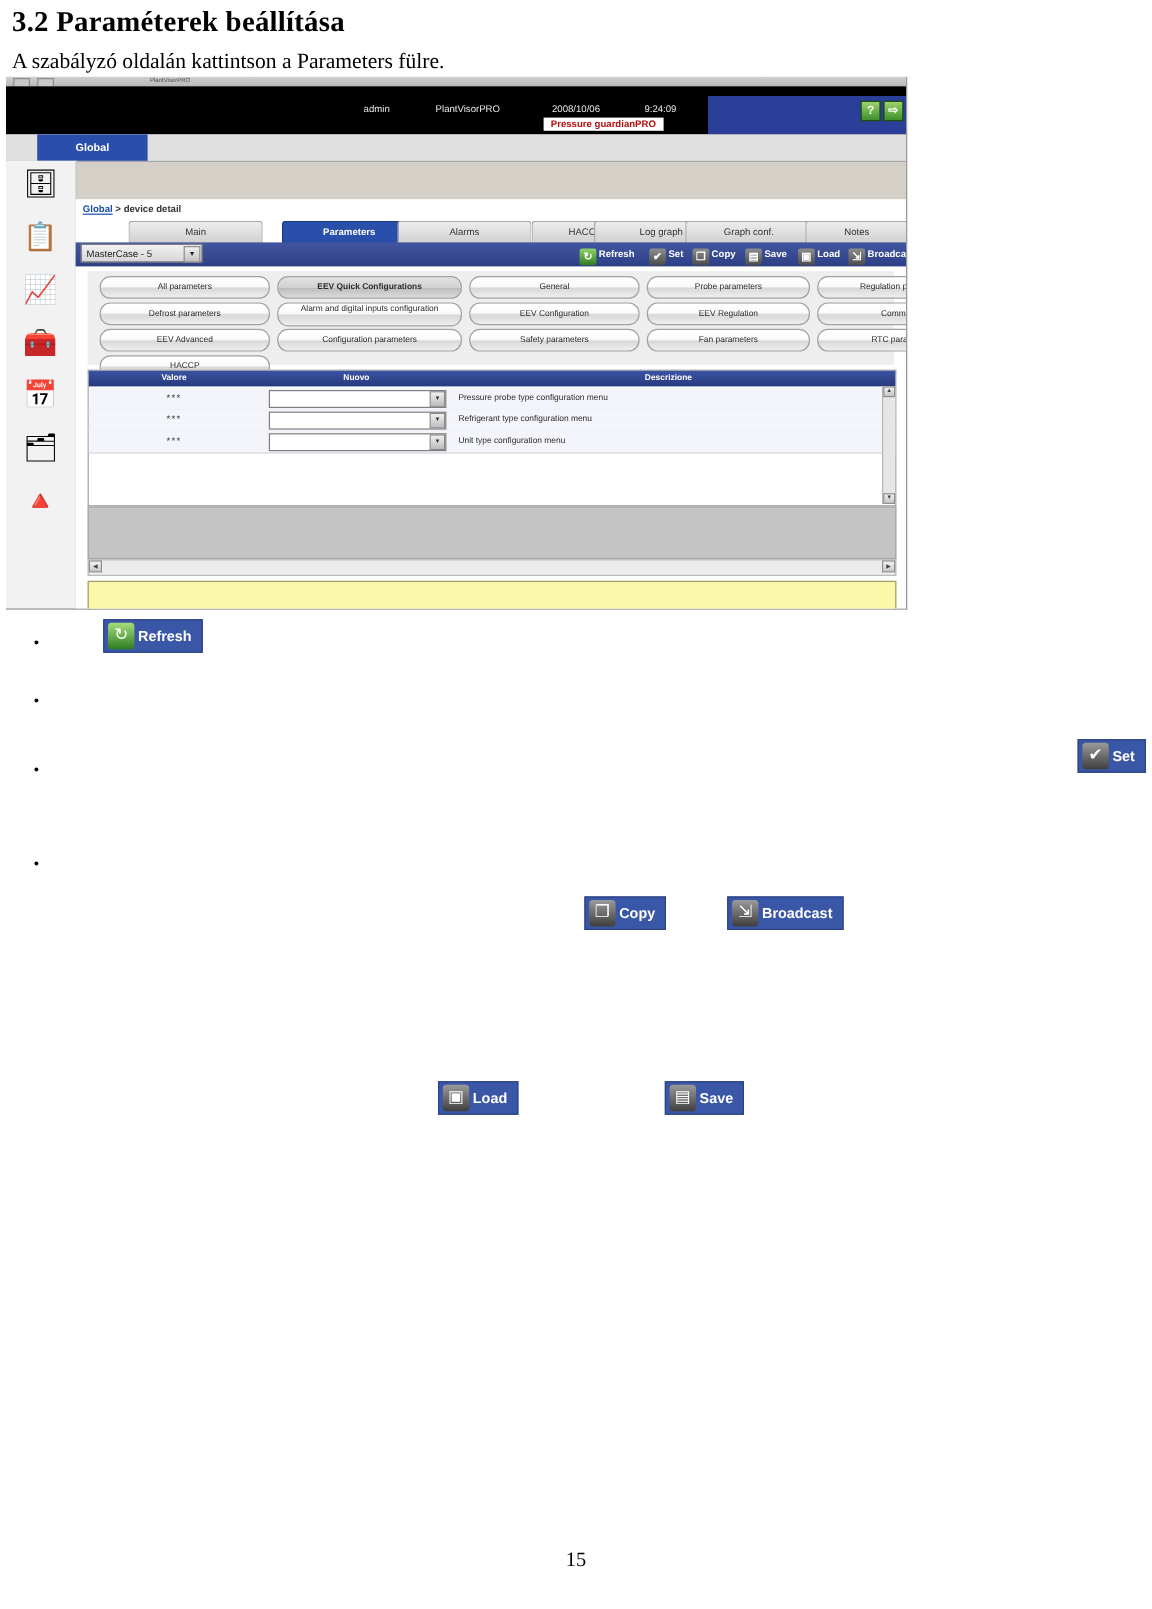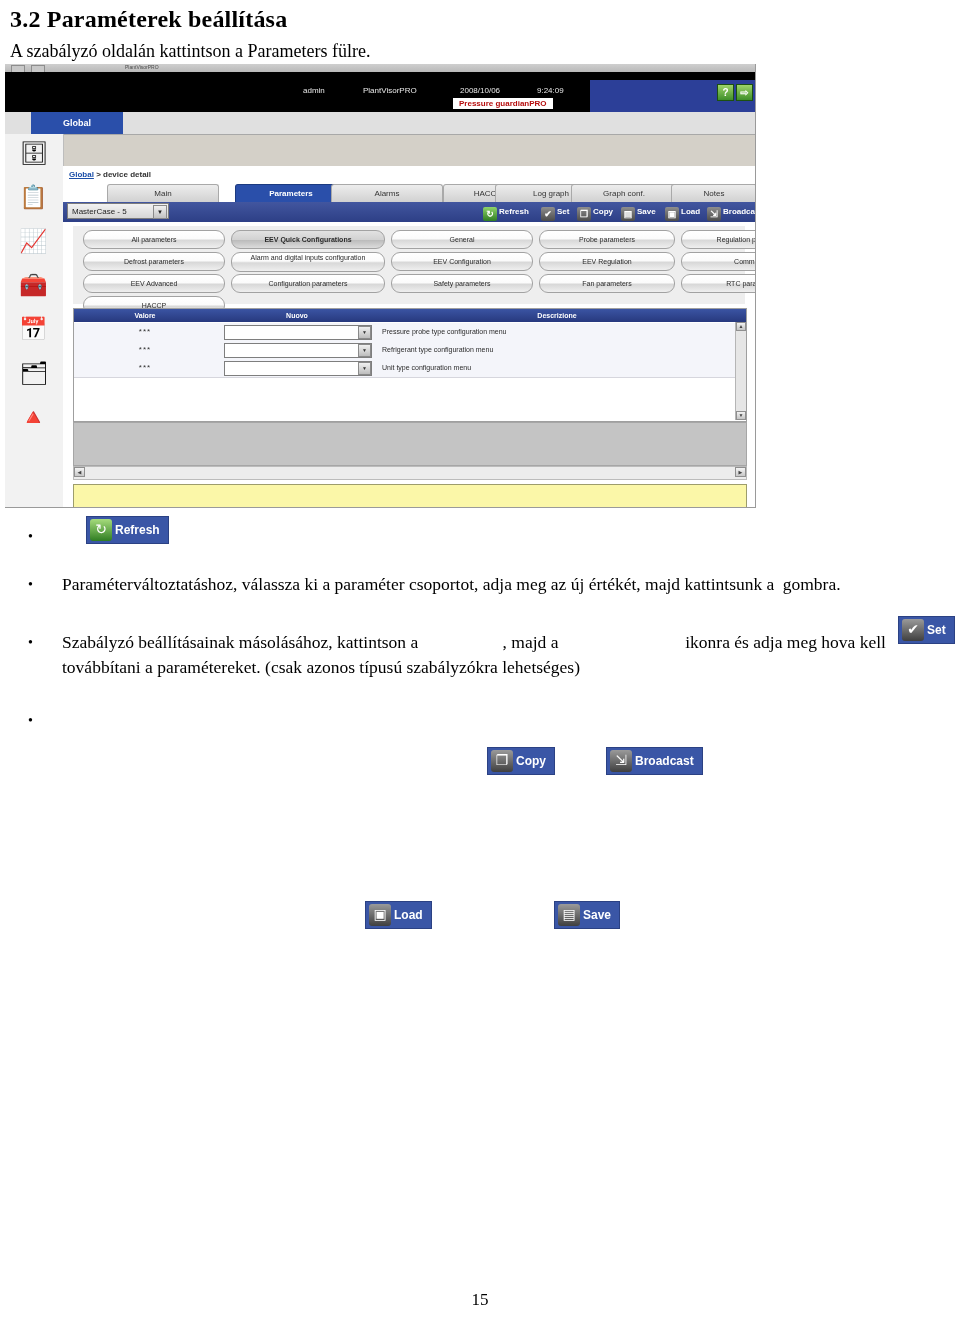--- a/index.html
+++ b/index.html
@@ -667,27 +667,25 @@
 
 <div class="bullets">
 
   <div class="bullet-row" style="height:48px;">
     <span class="bullet-dot">•</span>
     <span class="inline-btn btn-refresh"><span class="ib-ico ib-green">↻</span><span class="ib-label">Refresh</span></span>
   </div>
 
   <div class="bullet-row" style="height:58px;">
     <span class="bullet-dot">•</span>
-    <span class="bullet-text"><span>Paraméterváltoztatáshoz, válassza ki a paraméter csoportot, adja meg az új értékét, majd kattintsunk a </span><span class="spacer-set"></span><span>gombra.</span></span>
     <span class="inline-btn btn-set"><span class="ib-ico ib-dark">✔</span><span class="ib-label">Set</span></span>
   </div>
 
   <div class="bullet-row" style="height:78px;">
     <span class="bullet-dot">•</span>
-    <span class="bullet-text"><span>Szabályzó beállításainak másolásához, kattintson a </span><span class="spacer-copy"></span><span>, majd a </span><span class="spacer-bcast"></span><span> ikonra és adja meg hova kell továbbítani a paramétereket. (csak azonos típusú szabályzókra lehetséges)</span></span>
     <span class="inline-btn btn-copy"><span class="ib-ico ib-dark">❐</span><span class="ib-label">Copy</span></span>
     <span class="inline-btn btn-bcast"><span class="ib-ico ib-dark">⇲</span><span class="ib-label">Broadcast</span></span>
   </div>
 
   <div class="bullet-row" style="height:46px;">
     <span class="bullet-dot">•</span>
     <span class="inline-btn btn-load"><span class="ib-ico ib-dark">▣</span><span class="ib-label">Load</span></span>
     <span class="inline-btn btn-save"><span class="ib-ico ib-dark">▤</span><span class="ib-label">Save</span></span>
   </div>
 </div>

